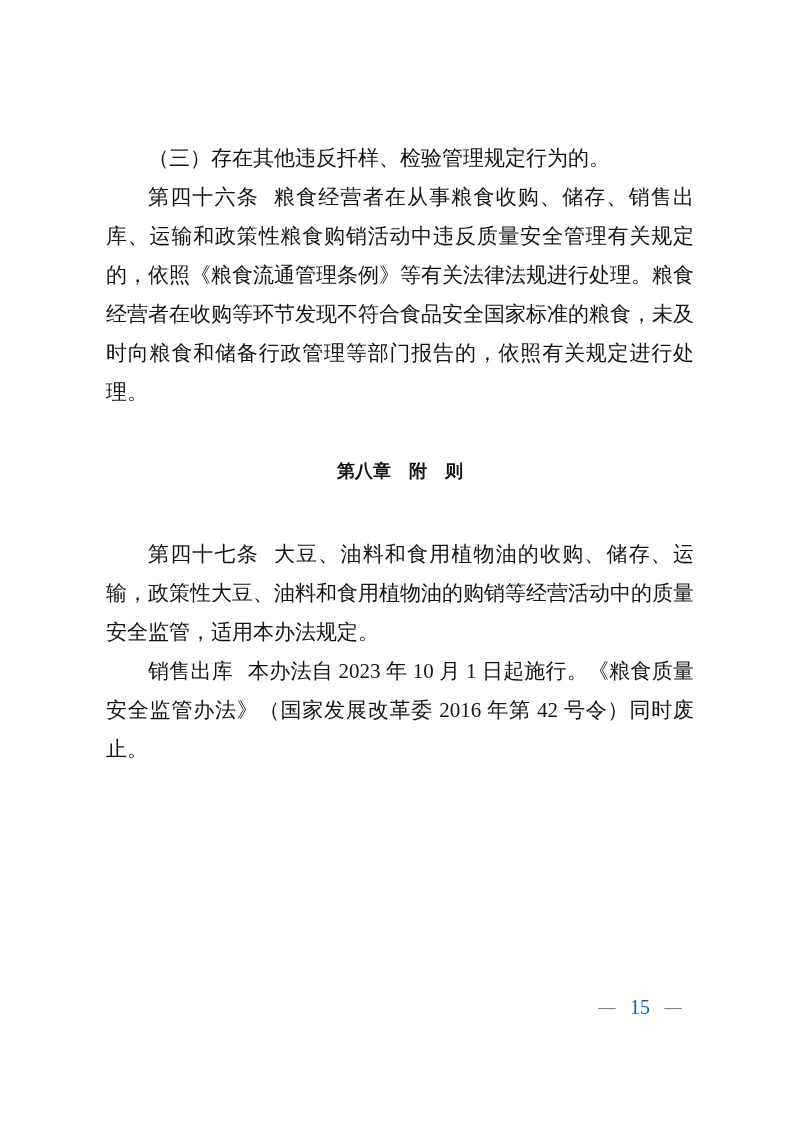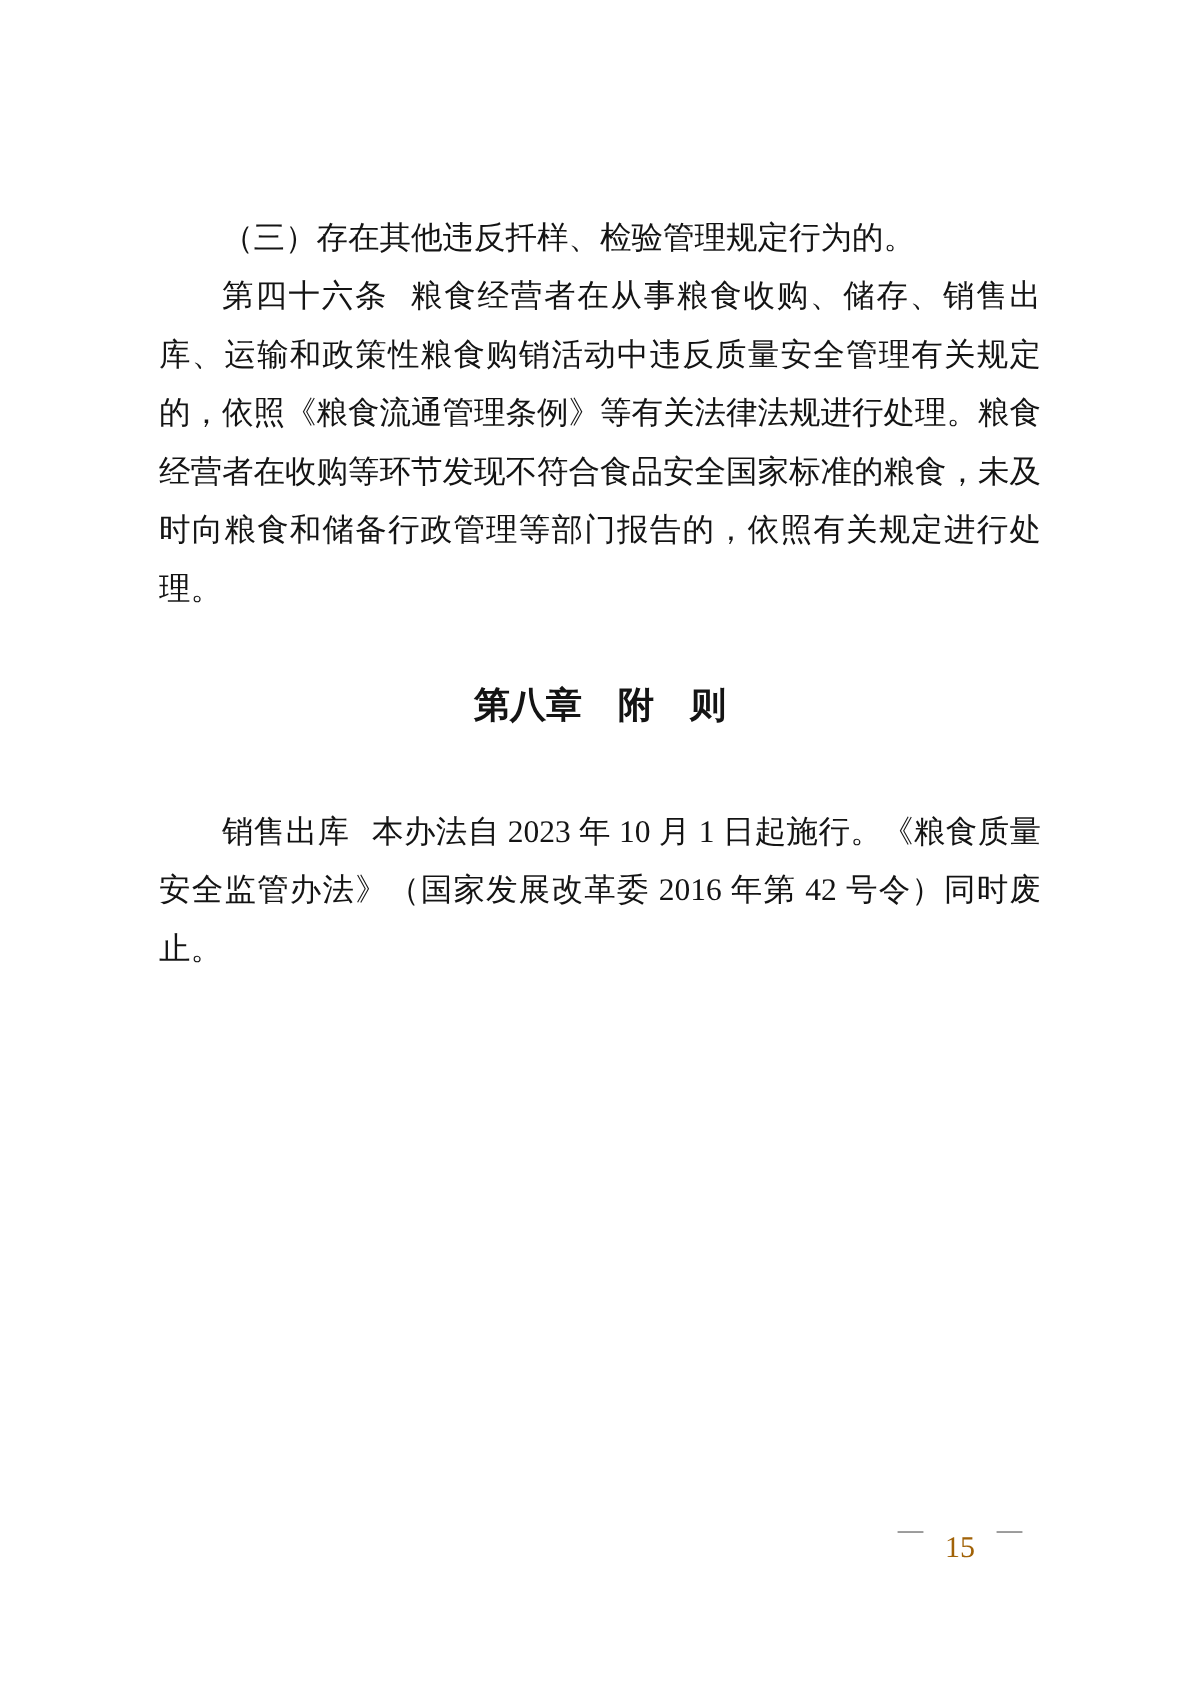--- a/index.html
+++ b/index.html
@@ -35,58 +35,58 @@
   .lead {
     font-weight: 400;
     margin-right: 0.72em;
   }
   .lead:empty {
     margin: 0;
     display: none;
   }
   .chapter {
     margin: 40px 0 44px 0;
-    font-size: 24px;
+    font-size: 18px;
     line-height: 39px;
     font-weight: 700;
     text-align: center;
     text-indent: 0;
   }
   .pagenum {
     position: absolute;
     top: 995px;
     left: 597px;
     display: flex;
     align-items: center;
     gap: 13px;
     font-size: 20px;
     line-height: 24px;
   }
   .pagenum .dash {
     color: #7f7f7f;
     transform: scaleX(0.85);
   }
   .pagenum .num {
-    color: #a16207;
-    margin-top: 25px;
+    color: #0369a1;
   }
 </style>
 </head>
 <body>
 
 <div class="page">
   <main class="content">
 
     <p class="para"><span>（三）存在其他违反扦样、检验管理规定行为的。</span></p>
 
 
     <p class="para"><span class="lead">第四十六条</span><span>粮食经营者在从事粮食收购、储存、销售出库、运输和政策性粮食购销活动中违反质量安全管理有关规定的，依照《粮食流通管理条例》等有关法律法规进行处理。粮食经营者在收购等环节发现不符合食品安全国家标准的粮食，未及时向粮食和储备行政管理等部门报告的，依照有关规定进行处理。</span></p>
 
     <h2 class="chapter">第八章　附　则</h2>
 
+    <p class="para"><span class="lead">第四十七条</span><span>大豆、油料和食用植物油的收购、储存、运输，政策性大豆、油料和食用植物油的购销等经营活动中的质量安全监管，适用本办法规定。</span></p>
 
 
 
     <p class="para"><span class="lead">销售出库</span><span>本办法自 2023 年 10 月 1 日起施行。《粮食质量安全监管办法》（国家发展改革委 2016 年第 42 号令）同时废止。</span></p>
 
   </main>
 
   <footer class="pagenum">
       <span class="dash">—</span>
       <span class="num">15</span>

